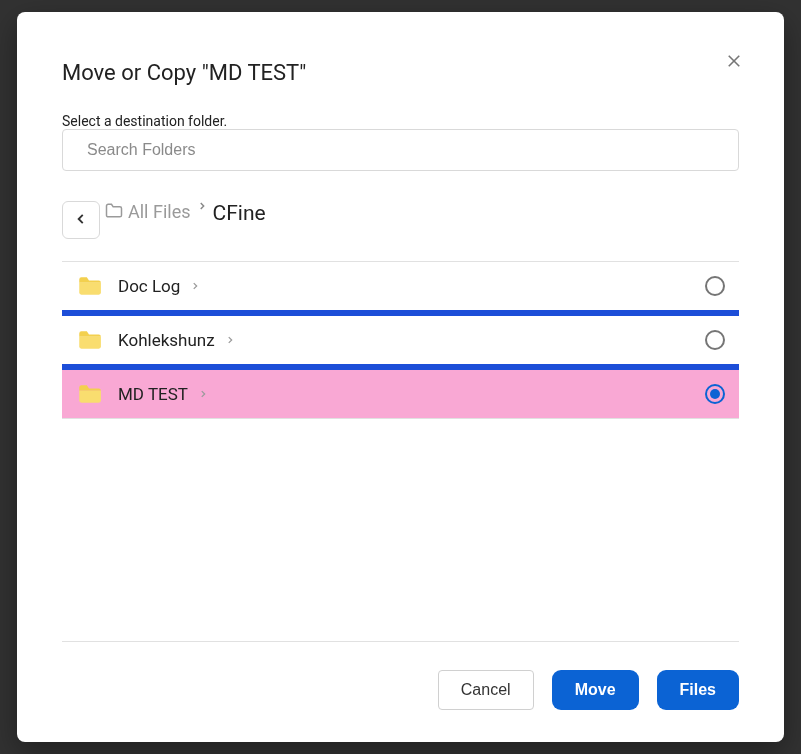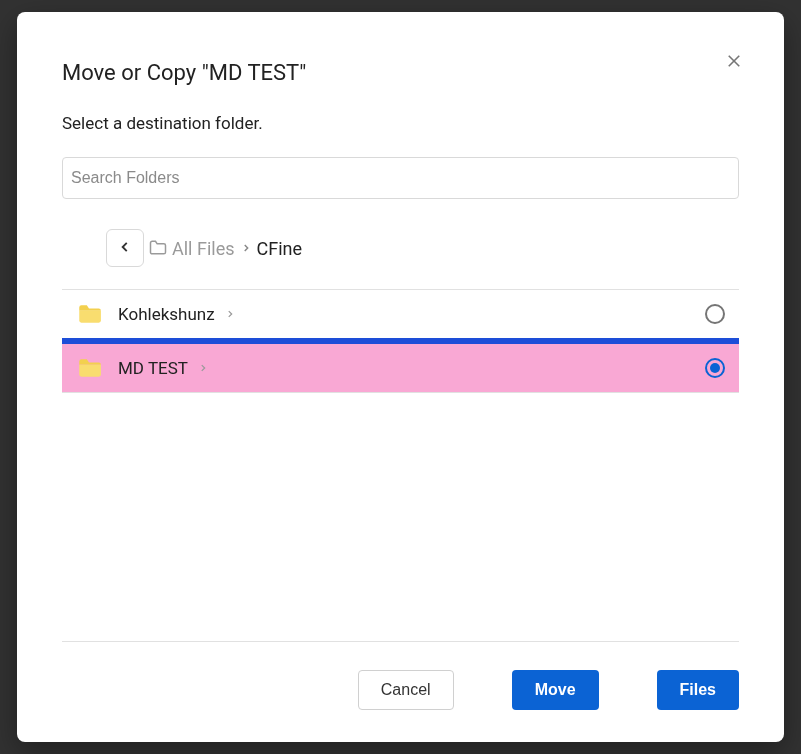--- a/index.html
+++ b/index.html
@@ -55,57 +55,55 @@
       background: none;
       border: none;
       cursor: pointer;
       color: #767676;
       padding: 4px;
       margin-top: 6px;
       margin-right: -8px;
     }
     .close-btn svg { width: 18px; height: 18px; display:block; }
     .subtitle {
-      font-size: 17px;
+      font-size: 14px;
       color: #222;
-      margin-bottom: 24px;
     }
     .search-wrap { margin-bottom: 16px; }
     .search-input {
       width: 100%;
       height: 42px;
       border: 1px solid #d9d9d9;
       border-radius: 4px;
-      padding: 0 8px;
+      padding: 0 24px;
       font-size: 16px;
       color: #333;
     }
     .search-input::placeholder { color: #8a8a8a; }
     .breadcrumb-row {
       display: flex;
-      align-items: center;
+      align-items: flex-start;
       gap: 4px;
       padding: 14px 0 22px 0;
-      margin-left: 44px;
     }
     .back-btn {
       width: 38px;
       height: 38px;
       border: 1px solid #d9d9d9;
       border-radius: 6px;
       background: #fff;
       display: flex;
       align-items: center;
       justify-content: center;
       cursor: pointer;
     }
     .back-btn svg { width: 14px; height: 14px; }
     .bc-root-icon svg { width: 20px; height: 20px; display:block; }
     .bc-text { font-size: 18px; color: #9a9a9a; }
-    .bc-current { font-size: 18px; color: #222; }
+    .bc-current { font-size: 21px; color: #222; }
     .bc-sep svg { width: 10px; height: 10px; display:block; }
     .bc-sep { color: #888; padding: 0 2px; }
     .folder-list {
       border-top: 1px solid #e1e1e1;
       border-bottom: 1px solid #e1e1e1;
     }
     .folder-row {
       display: flex;
       align-items: center;
       padding: 11px 14px 11px 12px;
@@ -158,31 +156,31 @@
     .btn {
       height: 40px;
       padding: 0 22px;
       border-radius: 4px;
       font-size: 16px;
       cursor: pointer;
       border: 1px solid transparent;
       display: inline-flex;
       align-items: center;
       justify-content: center;
-      margin-left: 40px;
     }
     .btn-secondary {
       background: #fff;
       border-color: #d0d0d0;
       color: #333;
     }
     .btn-primary {
       background: #0b63d4;
       color: #fff;
       font-weight: 600;
+      border-radius: 9px;
     }
   </style>
 </head>
 <body>
 
 <div class="backdrop">
   <div class="bg-row">Files and Folders</div>
 </div>
 <div class="overlay"></div>
 
@@ -222,20 +220,36 @@
     <span class="bc-sep">
       <svg viewBox="0 0 24 24" fill="none" stroke="currentColor" stroke-width="3.5">
         <polyline points="9 5 16 12 9 19"></polyline>
       </svg>
     </span>
     <span class="bc-current">CFine</span>
   </div>
 
   <div class="folder-list">
 
+  <div class="folder-row">
+        <span class="folder-icon">
+          <svg viewBox="0 0 24 24">
+            <path fill="#f3d04e" d="M3 6a2 2 0 0 1 2-2h5l2 3h9a2 2 0 0 1 2 2v0H3V6z"></path>
+            <path fill="#f9dd6f" d="M3 9h20v9a2 2 0 0 1-2 2H5a2 2 0 0 1-2-2V9z"></path>
+          </svg>
+        </span>
+        <span class="folder-name">Doc Log</span>
+        <span class="row-chevron">
+          <svg viewBox="0 0 24 24" fill="none" stroke="currentColor" stroke-width="3">
+            <polyline points="9 5 16 12 9 19"></polyline>
+          </svg>
+        </span>
+        <span class="row-spacer"></span>
+        <span class="radio"></span>
+      </div>
       <div class="folder-row">
         <span class="folder-icon">
           <svg viewBox="0 0 24 24">
             <path fill="#f3d04e" d="M3 6a2 2 0 0 1 2-2h5l2 3h9a2 2 0 0 1 2 2v0H3V6z"></path>
             <path fill="#f9dd6f" d="M3 9h20v9a2 2 0 0 1-2 2H5a2 2 0 0 1-2-2V9z"></path>
           </svg>
         </span>
         <span class="folder-name">Kohlekshunz</span>
         <span class="row-chevron">
           <svg viewBox="0 0 24 24" fill="none" stroke="currentColor" stroke-width="3">

